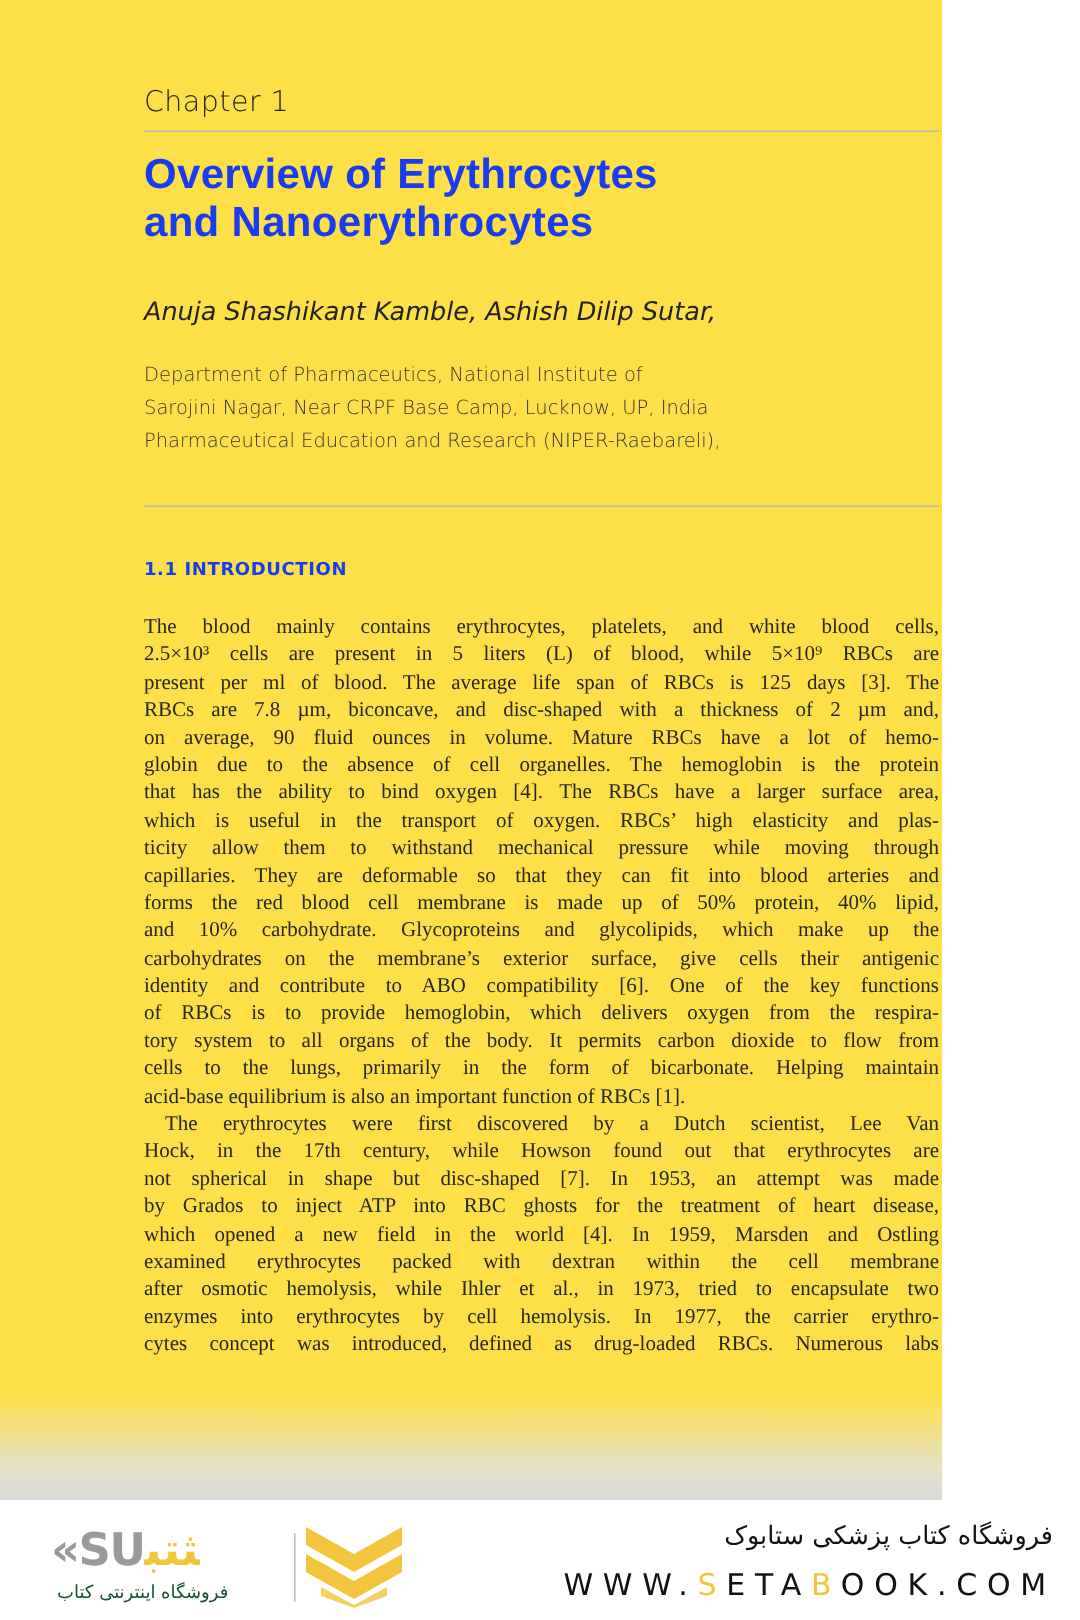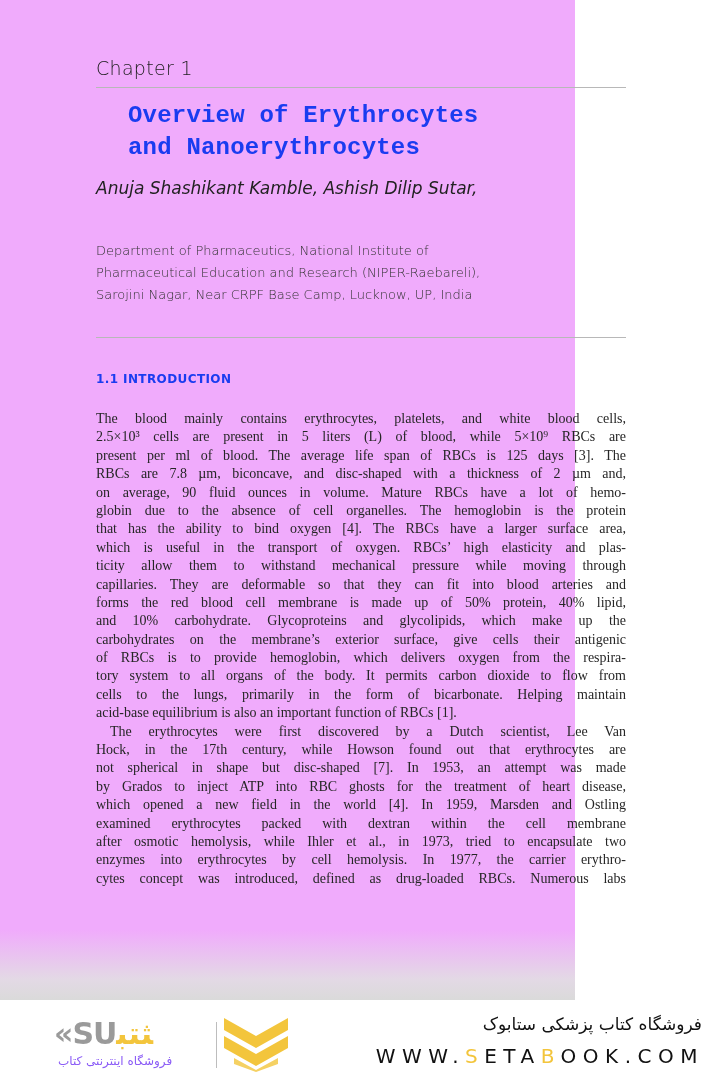--- a/index.html
+++ b/index.html
@@ -11,23 +11,23 @@
       width: 720px;
       height: 1080px;
       position: relative;
       overflow: hidden;
       font-family: "Liberation Serif", serif;
       color: #222;
     }
     .page {
       position: absolute;
       left: 0; top: 0;
-      width: 575px;
+      width: 628px;
       height: 1000px;
-      background: #f0abfc;
+      background: #fde047;
     }
     .page-fade {
       position: absolute;
       left: 0; right: 0;
       top: 930px;
       height: 70px;
       background: linear-gradient(to bottom, rgba(255,255,255,0) 0%, rgba(225,225,225,0.85) 70%, rgba(218,218,218,1) 100%);
       pointer-events: none;
     }
     .chapter-label {
@@ -46,32 +46,31 @@
       width: 530px;
       height: 1px;
       background: #b8b8b8;
     }
     .rule.top { top: 87px; }
     .rule.mid { top: 337px; }
     .chapter-title {
       position: absolute;
       left: 96px;
       top: 100px;
-      font-family: Liberation Mono, monospace;
+      font-family: Liberation Sans, sans-serif;
       font-weight: bold;
-      font-size: 24px;
+      font-size: 28px;
       line-height: 32px;
       color: #1a3cf0;
       letter-spacing: 0.2px;
-      margin-left: 32px;
     }
     .authors {
       position: absolute;
       left: 96px;
-      top: 176px;
+      top: 196px;
       font-family: "DejaVu Sans", sans-serif;
       font-style: italic;
       font-size: 17px;
       line-height: 24px;
       color: #222;
       font-weight: 300;
     }
     .affiliation {
       position: absolute;
       left: 96px;
@@ -117,21 +116,21 @@
     }
     .footer {
       position: absolute;
       left: 0; top: 1000px;
       width: 720px;
       height: 80px;
       background: #ffffff;
     }
     .logo-wrap {
       position: absolute;
-      left: 44px;
+      left: 24px;
       top: 1014px;
       width: 250px;
       height: 60px;
     }
     .logo-text {
       position: absolute;
       left: 10px;
       top: 2px;
       font-family: "DejaVu Sans", sans-serif;
       font-weight: bold;
@@ -139,21 +138,21 @@
       color: #9a9a9a;
       letter-spacing: -1px;
     }
     .logo-text .gold { color: #f3c53c; }
     .logo-sub {
       position: absolute;
       left: 14px;
       top: 40px;
       font-family: "DejaVu Sans", sans-serif;
       font-size: 12px;
-      color: #8b5cf6;
+      color: #14532d;
       direction: rtl;
     }
     .logo-divider {
       position: absolute;
       left: 172px;
       top: 8px;
       width: 1px;
       height: 46px;
       background: #bdbdbd;
     }
@@ -195,42 +194,43 @@
     <div>Overview of Erythrocytes</div>
     <div>and Nanoerythrocytes</div>
   </div>
 
   <div class="authors">
     <div>Anuja Shashikant Kamble, Ashish Dilip Sutar,</div>
   </div>
 
   <div class="affiliation">
     <div>Department of Pharmaceutics, National Institute of</div>
+    <div>Sarojini Nagar, Near CRPF Base Camp, Lucknow, UP, India</div>
     <div>Pharmaceutical Education and Research (NIPER-Raebareli),</div>
-    <div>Sarojini Nagar, Near CRPF Base Camp, Lucknow, UP, India</div>
   </div>
 
   <div class="rule mid"></div>
 
   <div class="section-heading">1.1 INTRODUCTION</div>
 
   <div class="body-text">
     <span class="line">The blood mainly contains erythrocytes, platelets, and white blood cells,</span>
     <span class="line">2.5×10³ cells are present in 5 liters (L) of blood, while 5×10⁹ RBCs are</span>
     <span class="line">present per ml of blood. The average life span of RBCs is 125 days [3]. The</span>
     <span class="line">RBCs are 7.8 µm, biconcave, and disc-shaped with a thickness of 2 µm and,</span>
     <span class="line">on average, 90 fluid ounces in volume. Mature RBCs have a lot of hemo-</span>
     <span class="line">globin due to the absence of cell organelles. The hemoglobin is the protein</span>
     <span class="line">that has the ability to bind oxygen [4]. The RBCs have a larger surface area,</span>
     <span class="line">which is useful in the transport of oxygen. RBCs’ high elasticity and plas-</span>
     <span class="line">ticity allow them to withstand mechanical pressure while moving through</span>
     <span class="line">capillaries. They are deformable so that they can fit into blood arteries and</span>
     <span class="line">forms the red blood cell membrane is made up of 50% protein, 40% lipid,</span>
     <span class="line">and 10% carbohydrate. Glycoproteins and glycolipids, which make up the</span>
     <span class="line">carbohydrates on the membrane’s exterior surface, give cells their antigenic</span>
+    <span class="line">identity and contribute to ABO compatibility [6]. One of the key functions</span>
     <span class="line">of RBCs is to provide hemoglobin, which delivers oxygen from the respira-</span>
     <span class="line">tory system to all organs of the body. It permits carbon dioxide to flow from</span>
     <span class="line">cells to the lungs, primarily in the form of bicarbonate. Helping maintain</span>
     <span class="line last">acid-base equilibrium is also an important function of RBCs [1].</span>
     <span class="line indent">The erythrocytes were first discovered by a Dutch scientist, Lee Van</span>
     <span class="line">Hock, in the 17th century, while Howson found out that erythrocytes are</span>
     <span class="line">not spherical in shape but disc-shaped [7]. In 1953, an attempt was made</span>
     <span class="line">by Grados to inject ATP into RBC ghosts for the treatment of heart disease,</span>
     <span class="line">which opened a new field in the world [4]. In 1959, Marsden and Ostling</span>
     <span class="line">examined erythrocytes packed with dextran within the cell membrane</span>

